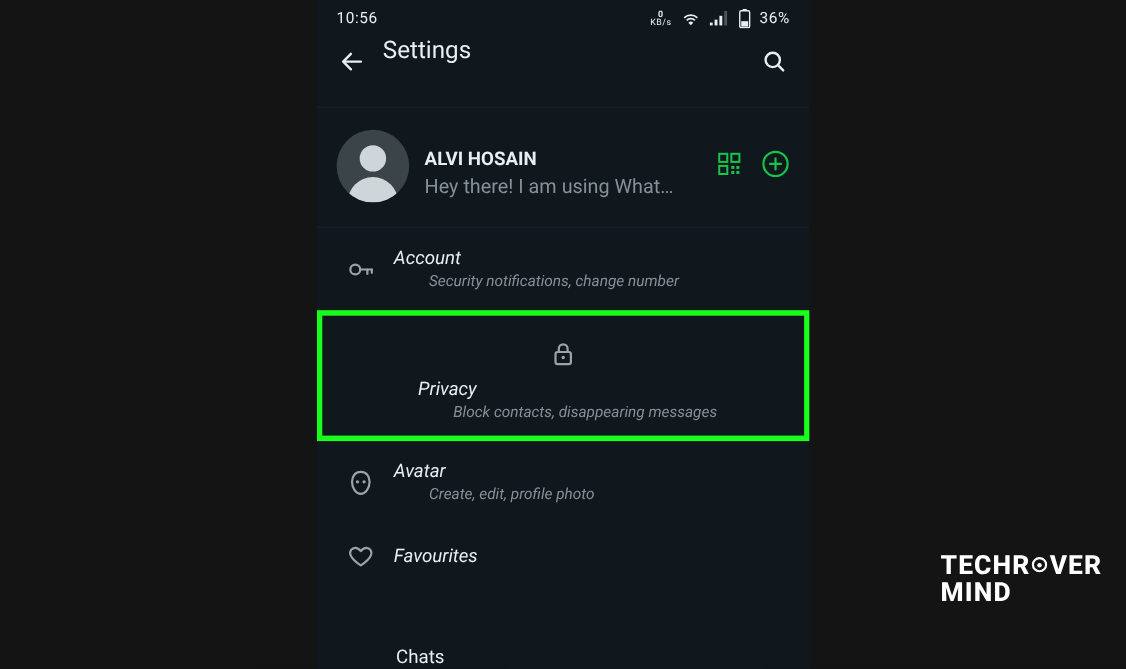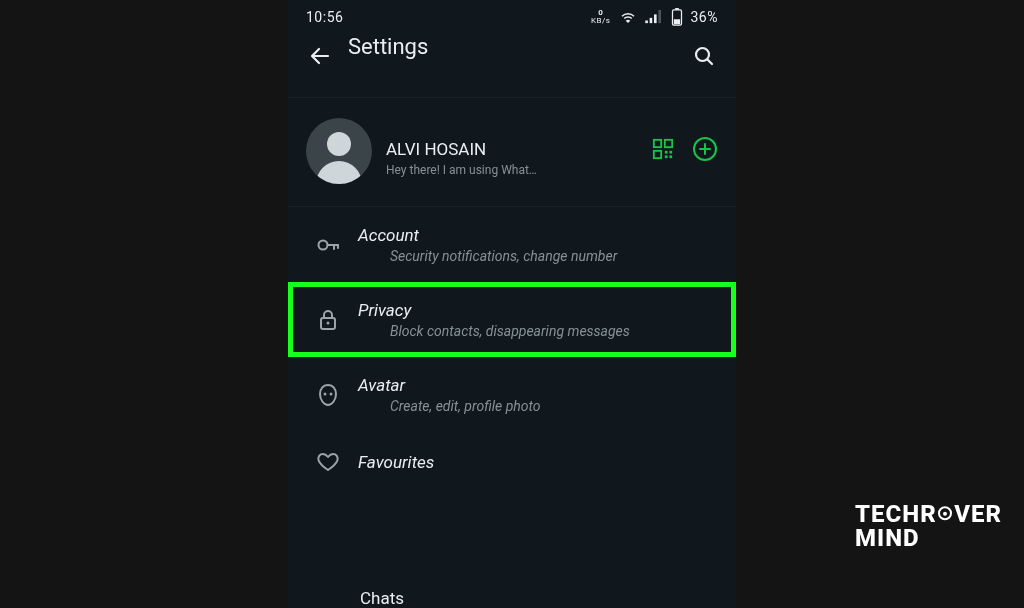--- a/index.html
+++ b/index.html
@@ -24,31 +24,31 @@
 
   
   .appbar{height:64px;display:flex;align-items:flex-start;padding:0 10px;border-bottom:1px solid var(--divider);}
   .iconbtn{width:44px;height:44px;display:flex;align-items:center;justify-content:center;border-radius:50%;}
   .title{font-size:22px;font-weight:400;margin-left:6px;flex:1;white-space:nowrap;overflow:hidden;text-overflow:ellipsis;}
 
   
   .profile{display:flex;align-items:center;padding:20px 18px 22px 18px;border-bottom:1px solid var(--divider);}
   .avatar{width:66px;height:66px;border-radius:50%;background:#3b4449;display:flex;align-items:flex-end;justify-content:center;overflow:hidden;flex:0 0 66px;}
   .profile .meta{flex:1;min-width:0;padding:0 14px;}
-  .profile .name{font-size:17px;font-weight:400;margin-top:13px;}
-  .profile .sub{color:var(--muted);font-size:12px;margin-top:4px;white-space:nowrap;overflow:hidden;text-overflow:ellipsis;}
+  .profile .name{font-size:17px;font-weight:700;margin-top:13px;}
+  .profile .sub{color:var(--muted);font-size:18px;margin-top:4px;white-space:nowrap;overflow:hidden;text-overflow:ellipsis;}
   .profile .actions{display:flex;align-items:center;gap:18px;}
 
   
   .row{display:flex;align-items:center;padding:18px 18px;}
   .row .ricon{width:44px;display:flex;align-items:center;justify-content:center;flex:0 0 44px;}
   .row .rmeta{flex:1;min-width:0;padding-left:8px;font-style:italic;}
   .row .rtitle{font-size:17px;color:var(--text);}
   .row .rsub{font-size:14px;color:var(--muted);margin-top:3px;margin-left:32px;}
-  .row.highlight{outline:5px solid #17ff1a;outline-offset:-5px;}
+  .row.highlight{outline:5px solid #17ff1a;outline-offset:-5px;flex-direction:column;}
 
   .cut{position:absolute;bottom:0;left:0;right:0;padding:6px 0 0 72px;color:var(--text);font-size:17px;margin-top:13px;}
 
   
   .watermark{position:absolute;right:22px;bottom:14px;text-align:left;color:#fff;font-weight:800;letter-spacing:1px;line-height:1;}
   .watermark .l1{font-size:24px;}
   .watermark .l2{font-size:24px;}
   .watermark .rov{position:relative;display:inline-block;}
   .watermark .rov::after{content:"";position:absolute;left:50%;top:50%;width:14px;height:14px;border:2px solid #fff;border-radius:50%;transform:translate(-50%,-55%);box-sizing:border-box;}
   .watermark .rov::before{content:"";position:absolute;left:50%;top:50%;width:4px;height:4px;background:#fff;border-radius:50%;transform:translate(-50%,-55%);}

